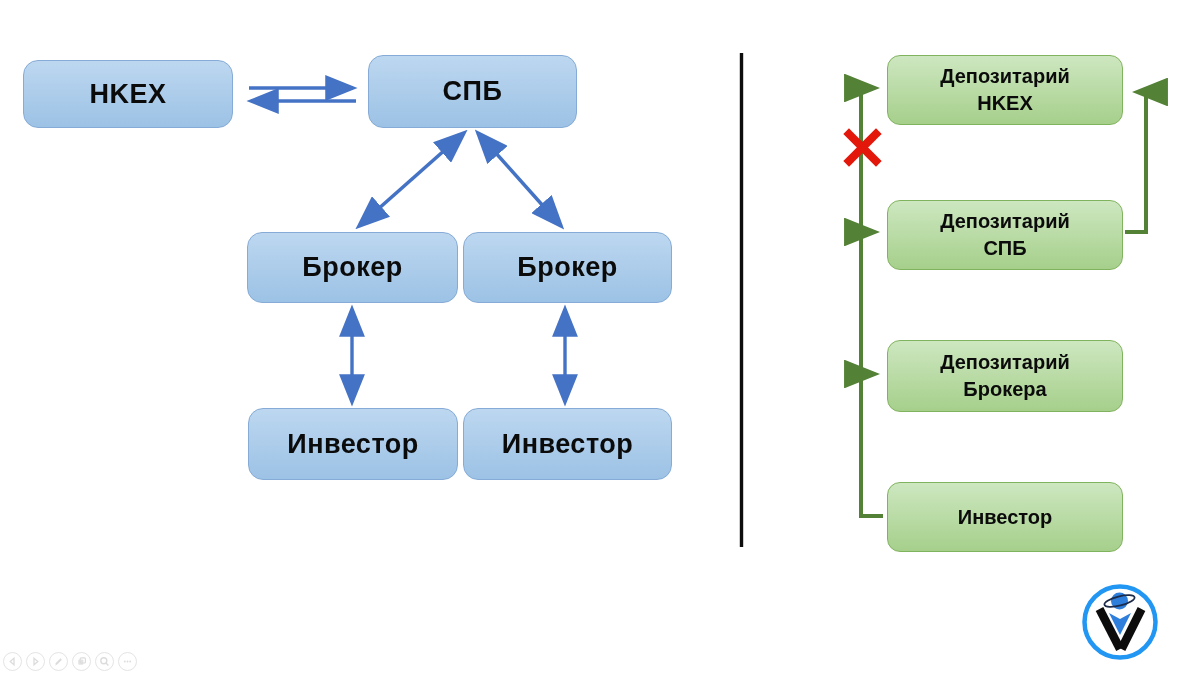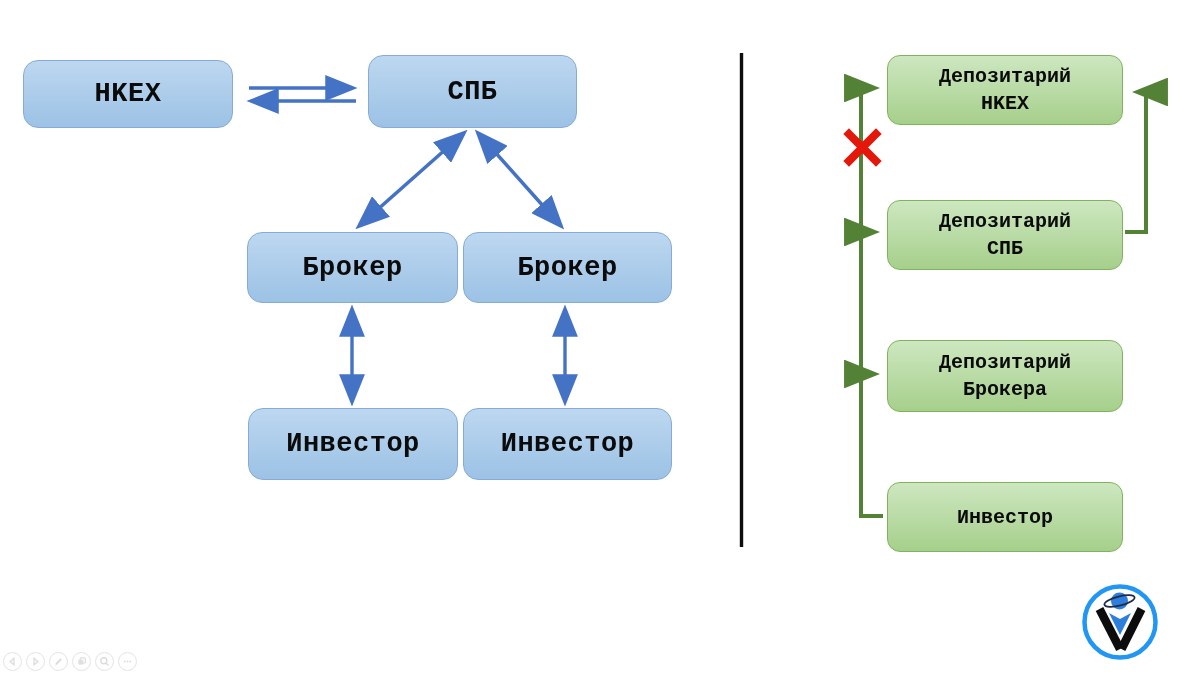--- a/index.html
+++ b/index.html
@@ -1,18 +1,18 @@
 <!DOCTYPE html>
 <html><head>
 <meta charset="utf-8">
 <style>
   html,body{margin:0;padding:0;background:#fff;}
   .stage{
     position:relative;width:1200px;height:675px;background:#ffffff;overflow:hidden;
-    font-family:Liberation Mono, monospace;
+    font-family:Liberation Sans, sans-serif;
   }
   .layer{position:absolute;left:0;top:0;width:1200px;height:675px;}
   .node{
     position:absolute;display:flex;align-items:center;justify-content:center;
     box-sizing:border-box;text-align:center;font-weight:700;color:#0b0b0b;
   }
   .node.blue{
     background:linear-gradient(180deg,#bdd7f0 0%,#9cc2e5 100%);
     border:1.5px solid #85abd6;border-radius:15px;font-size:27px;letter-spacing:.5px;
   }

